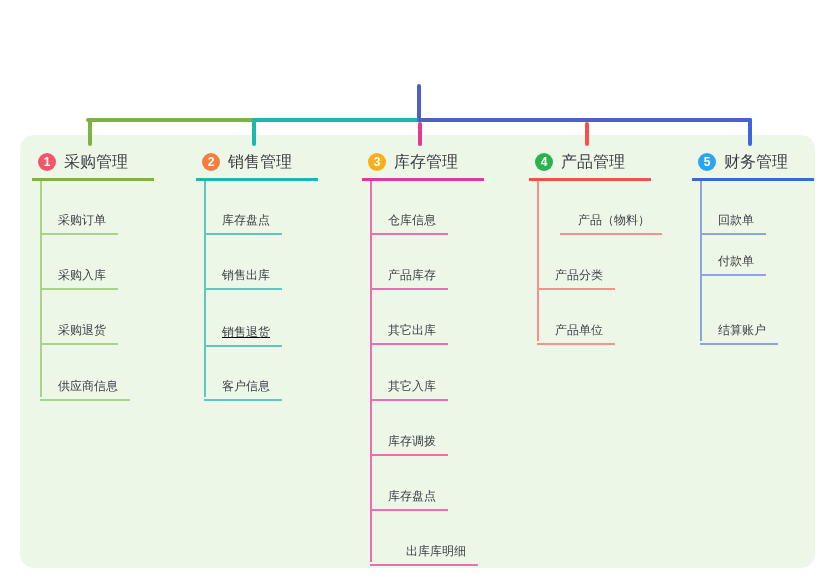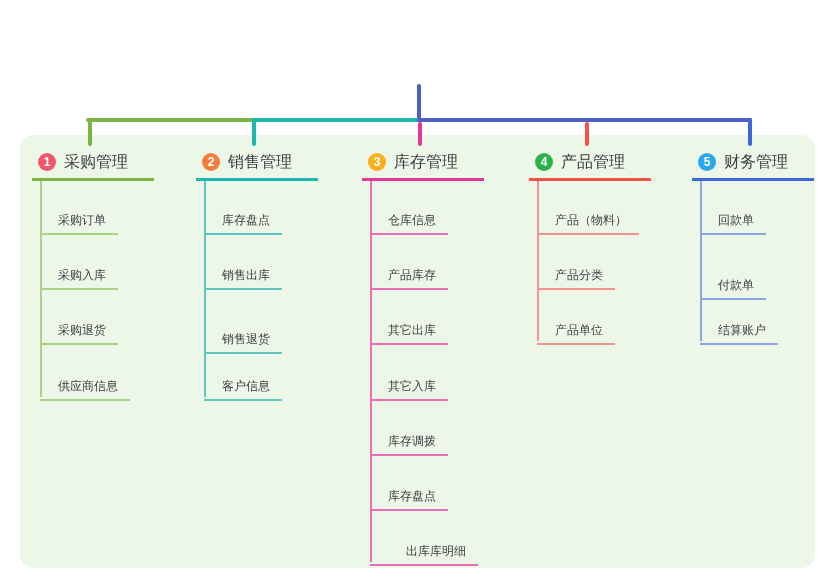--- a/index.html
+++ b/index.html
@@ -82,21 +82,21 @@
       <span class="badge" style="background: rgb(245, 126, 62);">2</span>
       <span class="branch-title">销售管理</span>
     </div>
     <div class="trunk" style="left: 204px; top: 181px; height: 215.6px; background: rgb(94, 200, 192);"></div>
   <div class="child" style="left: 204px; top: 201px; border-bottom-color: rgb(94, 200, 192);">
           <span>库存盘点</span>
         </div>
         <div class="child" style="left: 204px; top: 256.2px; border-bottom-color: rgb(94, 200, 192);">
           <span>销售出库</span>
         </div>
-        <div class="child" style="left: 204px; top: 320px; border-bottom-color: rgb(94, 200, 192);">
+        <div class="child" style="left: 204px; top: 313px; border-bottom-color: rgb(94, 200, 192); text-decoration: underline;">
           <span>销售退货</span>
         </div>
         <div class="child" style="left: 204px; top: 366.6px; border-bottom-color: rgb(94, 200, 192);">
           <span>客户信息</span>
         </div>
       </div>
       <div>
 
     <div class="branch-label" style="left: 362px; top: 146px; border-bottom-color: rgb(226, 56, 151);">
       <span class="badge" style="background: rgb(249, 174, 27);">3</span>
@@ -125,41 +125,41 @@
           <span>出库库明细</span>
         </div>
       </div>
       <div>
 
     <div class="branch-label" style="left: 529px; top: 146px; border-bottom-color: rgb(244, 81, 77);">
       <span class="badge" style="background: rgb(43, 178, 76);">4</span>
       <span class="branch-title">产品管理</span>
     </div>
     <div class="trunk" style="left: 537px; top: 181px; height: 160.4px; background: rgb(248, 145, 142);"></div>
-  <div class="child" style="left: 537px; top: 201px; border-bottom-color: rgb(248, 145, 142);">
+  <div class="child" style="left: 560px; top: 201px; border-bottom-color: rgb(248, 145, 142);">
           <span>产品（物料）</span>
         </div>
         <div class="child" style="left: 537px; top: 256.2px; border-bottom-color: rgb(248, 145, 142);">
           <span>产品分类</span>
         </div>
         <div class="child" style="left: 537px; top: 311.4px; border-bottom-color: rgb(248, 145, 142);">
           <span>产品单位</span>
         </div>
       </div>
       <div>
 
     <div class="branch-label" style="left: 692px; top: 146px; border-bottom-color: rgb(61, 102, 221);">
       <span class="badge" style="background: rgb(42, 165, 242);">5</span>
       <span class="branch-title">财务管理</span>
     </div>
     <div class="trunk" style="left: 700px; top: 181px; height: 160.4px; background: rgb(140, 164, 230);"></div>
   <div class="child" style="left: 700px; top: 201px; border-bottom-color: rgb(140, 164, 230);">
           <span>回款单</span>
         </div>
-        <div class="child" style="left: 700px; top: 266px; border-bottom-color: rgb(140, 164, 230);">
+        <div class="child" style="left: 700px; top: 242px; border-bottom-color: rgb(140, 164, 230);">
           <span>付款单</span>
         </div>
         <div class="child" style="left: 700px; top: 311.4px; border-bottom-color: rgb(140, 164, 230);">
           <span>结算账户</span>
         </div>
       </div>
     </div>
 </div>
 
 </body></html>

